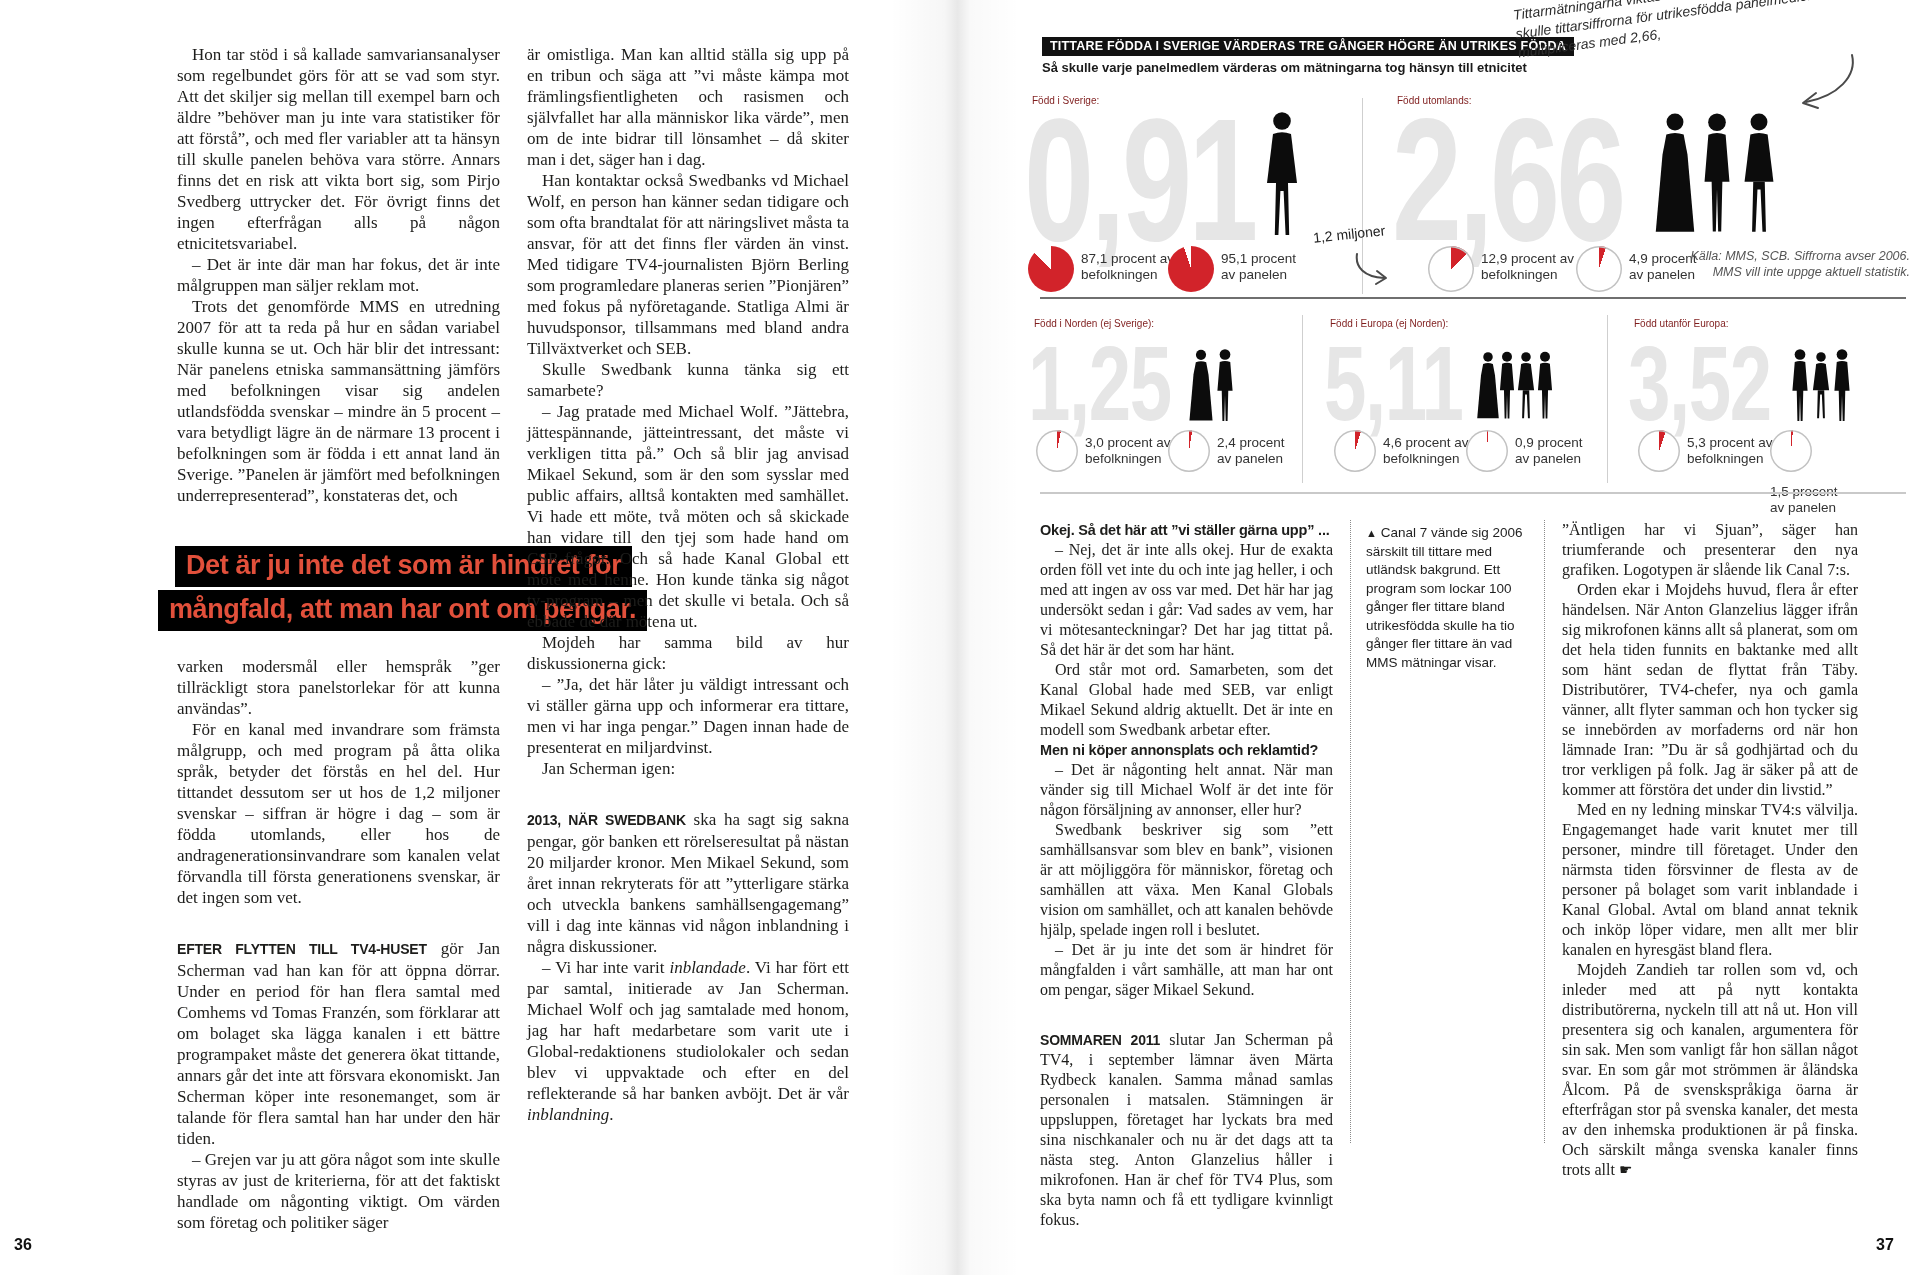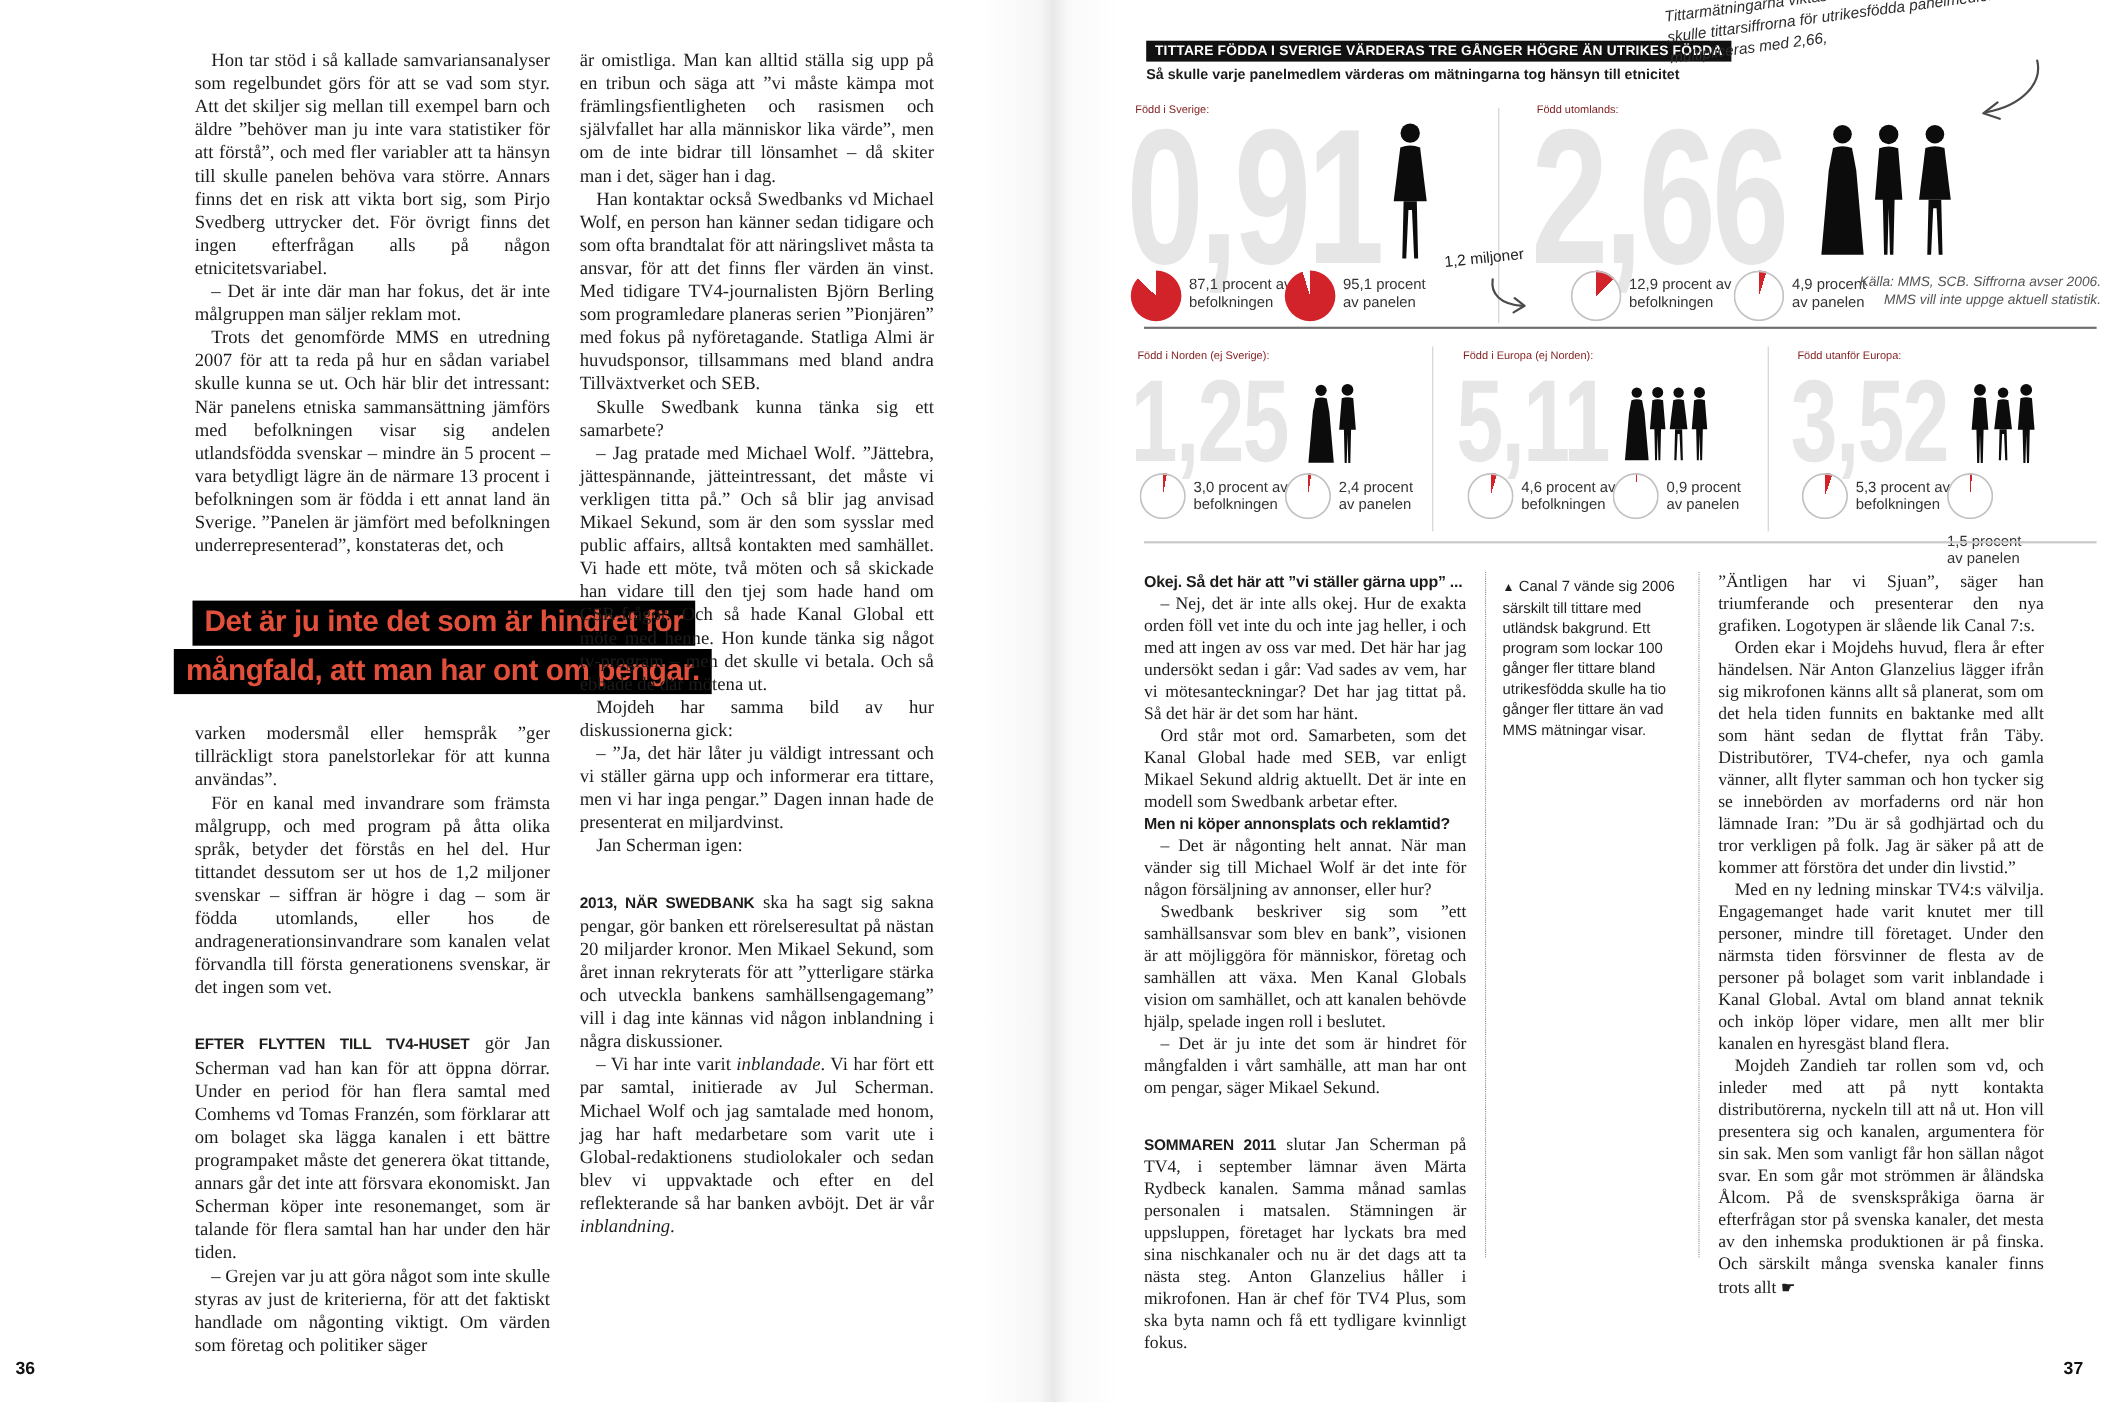--- a/index.html
+++ b/index.html
@@ -102,21 +102,21 @@
 
   <div class="col lcol" style="left:527px;top:44px;width:322px;">
     <p class="noind">är omistliga. Man kan alltid ställa sig upp på en tribun och säga att ”vi måste kämpa mot främlingsfientligheten och rasismen och självfallet har alla människor lika värde”, men om de inte bidrar till lönsamhet – då skiter man i det, säger han i dag.</p>
     <p>Han kontaktar också Swedbanks vd Michael Wolf, en person han känner sedan tidigare och som ofta brandtalat för att näringslivet måsta ta ansvar, för att det finns fler värden än vinst. Med tidigare TV4-journalisten Björn Berling som programledare planeras serien ”Pionjären” med fokus på nyföretagande. Statliga Almi är huvudsponsor, tillsammans med bland andra Tillväxtverket och SEB.</p>
     <p>Skulle Swedbank kunna tänka sig ett samarbete?</p>
     <p>– Jag pratade med Michael Wolf. ”Jättebra, jättespännande, jätteintressant, det måste vi verkligen titta på.” Och så blir jag anvisad Mikael Sekund, som är den som sysslar med public affairs, alltså kontakten med samhället. Vi hade ett möte, två möten och så skickade han vidare till den tjej som hade hand om CSR-frågor. Och så hade Kanal Global ett möte med henne. Hon kunde tänka sig något tv-program – men det skulle vi betala. Och så ebbade de där mötena ut.</p>
     <p>Mojdeh har samma bild av hur diskussionerna gick:</p>
     <p>– ”Ja, det här låter ju väldigt intressant och vi ställer gärna upp och informerar era tittare, men vi har inga pengar.” Dagen innan hade de presenterat en miljardvinst.</p>
     <p>Jan Scherman igen:</p>
     <p class="noind gap"><span class="lead">2013, NÄR SWEDBANK</span><span> ska ha sagt sig sakna pengar, gör banken ett rörelseresultat på nästan 20 miljarder kronor. Men Mikael Sekund, som året innan rekryterats för att ”ytterligare stärka och utveckla bankens samhällsengagemang” vill i dag inte kännas vid någon inblandning i några diskussioner.</span></p>
-    <p><span>– Vi har inte varit </span><em>inblandade</em><span>. Vi har fört ett par samtal, initierade av Jul Scherman. Michael Wolf och jag samtalade med honom, jag har haft medarbetare som varit ute i Global-redaktionens studiolokaler och sedan blev vi uppvaktade och efter en del reflekterande så har banken avböjt. Det är vår </span><em>inblandning</em><span>.</span></p>
+    <p><span>– Vi har inte varit </span><em>inblandade</em><span>. Vi har fört ett par samtal, initierade av Jan Scherman. Michael Wolf och jag samtalade med honom, jag har haft medarbetare som varit ute i Global-redaktionens studiolokaler och sedan blev vi uppvaktade och efter en del reflekterande så har banken avböjt. Det är vår </span><em>inblandning</em><span>.</span></p>
   </div>
 
   <div class="pgnum" style="left:14px;top:1236px;">36</div>
 
   <div class="fold"></div>
 
   <div class="banner">TITTARE FÖDDA I SVERIGE VÄRDERAS TRE GÅNGER HÖGRE ÄN UTRIKES FÖDDA</div>
   <div class="subtitle">Så skulle varje panelmedlem värderas om mätningarna tog hänsyn till etnicitet</div>
 
   <div class="note">Tittarmätningarna viktas inte utifrån etnicitet. Om så vore fallet skulle tittarsiffrorna för utrikesfödda panelmedlemmar multipliceras med 2,66,</div>

